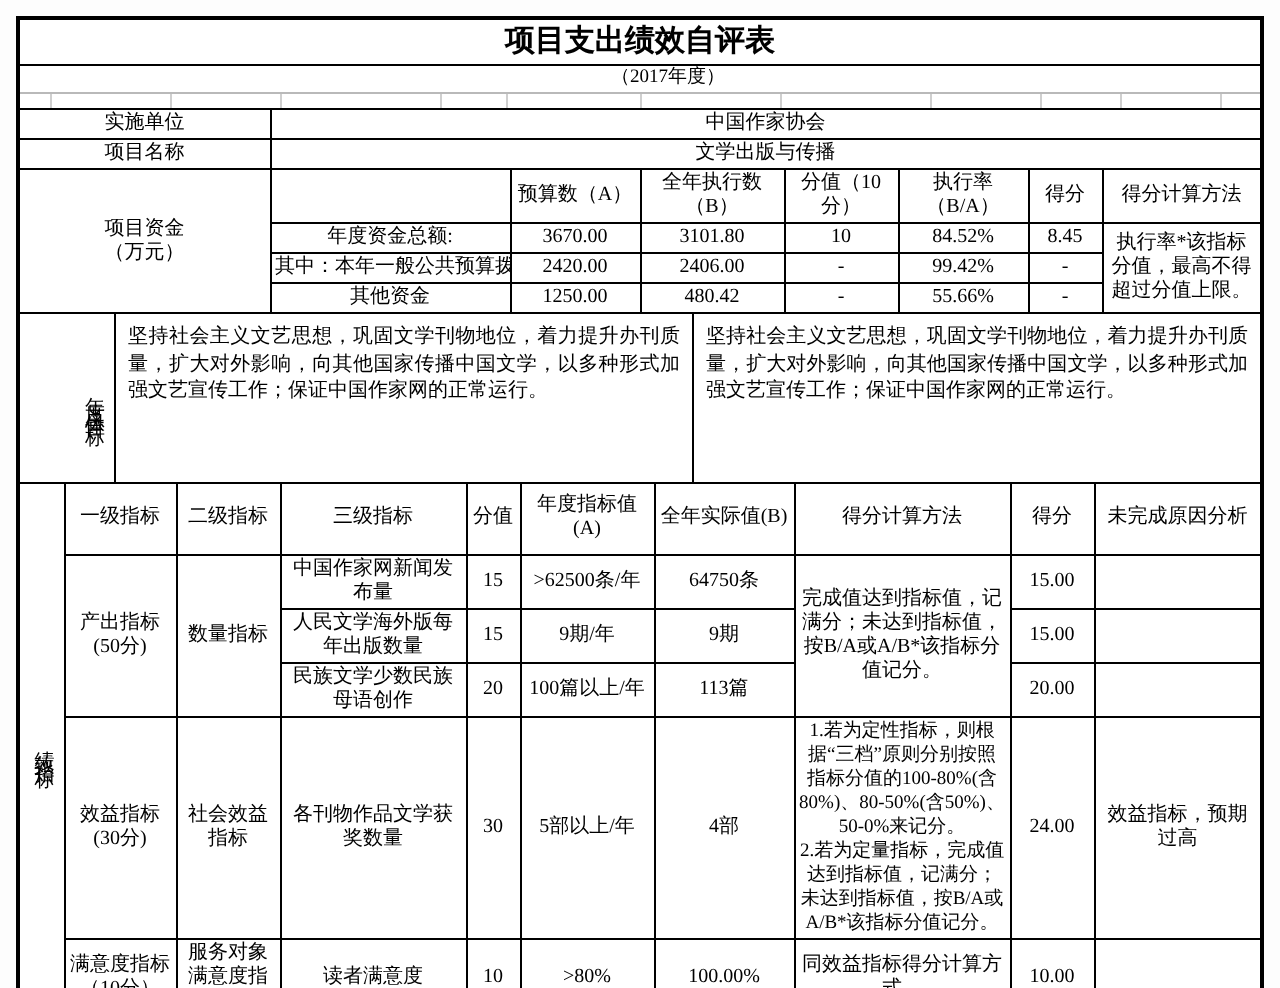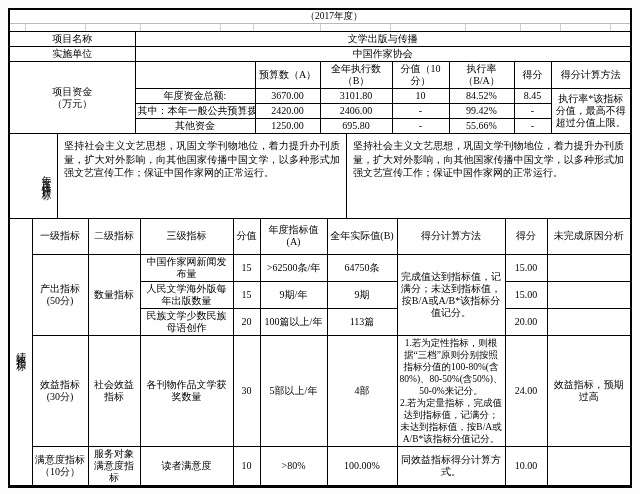--- a/index.html
+++ b/index.html
@@ -30,20 +30,21 @@
   .goal .gr{flex:1;}
   .goal .gtext{padding:5px 6px;font-size:10px;line-height:13.5px;text-align:justify;}
   .vtext{writing-mode:vertical-rl;text-orientation:upright;font-size:10px;letter-spacing:3px;line-height:1;}
   td.sbcell{background:#fff;}
 </style>
 </head>
 <body>
 
 <div class="sheet">
 
+  <div class="title-row">项目支出绩效自评表</div>
   <div class="subtitle-row">（2017年度）</div>
 
   <div class="ghost-row">
     <i style="left:15px"></i>
       <i style="left:75px"></i>
       <i style="left:130px"></i>
       <i style="left:210px"></i>
     <i style="left:243px"></i>
       <i style="left:310px"></i>
       <i style="left:380px"></i>
@@ -53,26 +54,26 @@
       <i style="left:600px"></i>
   </div>
 
   <table class="t info">
     <colgroup>
         <col style="width:125px">
         <col>
       </colgroup>
     <tbody>
         <tr style="height:13px">
+      <td>实施单位</td>
+      <td>中国作家协会</td>
+    </tr>
+    <tr style="height:13px">
       <td>项目名称</td>
       <td class="left">文学出版与传播</td>
-    </tr>
-    <tr style="height:13px">
-      <td>实施单位</td>
-      <td>中国作家协会</td>
     </tr>
   </tbody>
     </table>
 
   <table class="t funding">
     <colgroup>
       <col style="width:125px">
         <col style="width:120px">
         <col style="width:65px">
         <col style="width:72px">
@@ -106,21 +107,21 @@
       <td class="left nowrap">其中：本年一般公共预算拨款</td>
       <td class="num">2420.00</td>
       <td class="num">2406.00</td>
       <td>-</td>
       <td>99.42%</td>
       <td>-</td>
     </tr>
     <tr style="height:14px">
       <td>其他资金</td>
       <td class="num">1250.00</td>
-      <td class="num">695.80</td>
+      <td class="num">480.42</td>
       <td>-</td>
       <td>55.66%</td>
       <td>-</td>
     </tr>
   </tbody>
     </table>
 
   <div class="goal">
     <div class="sb">
       <span class="vtext">年度总体目标</span>

